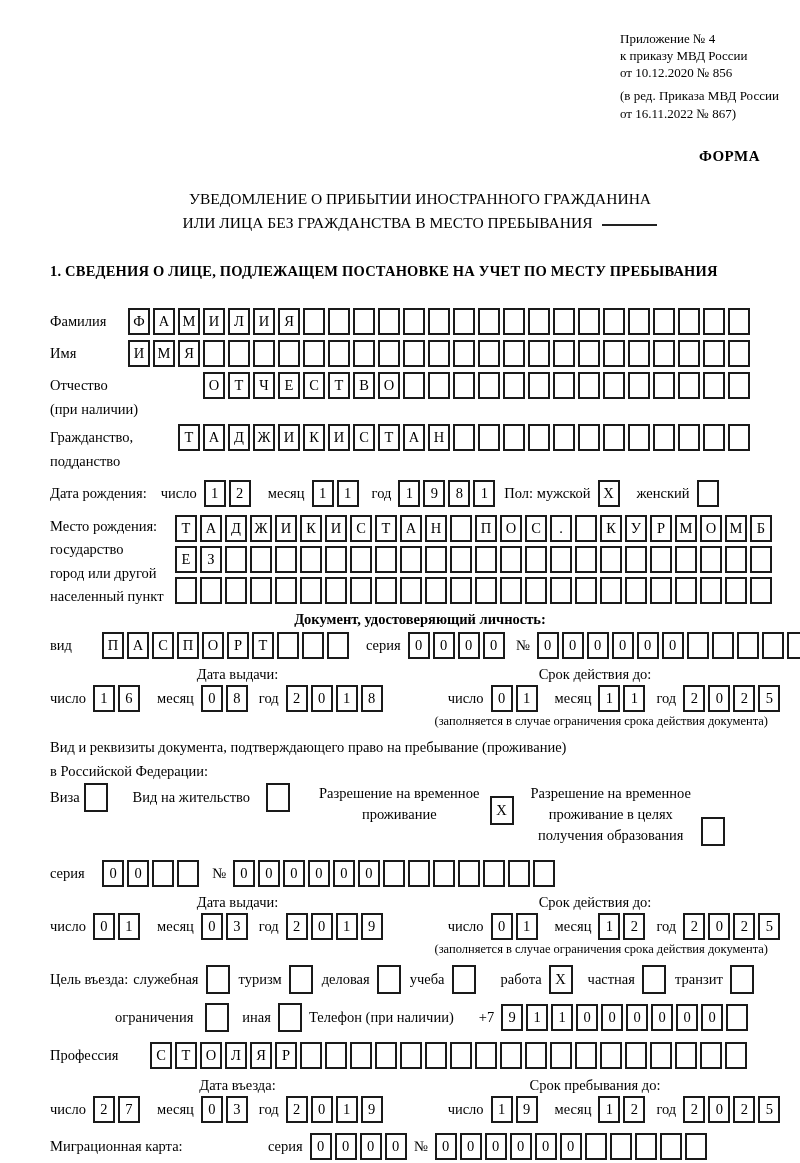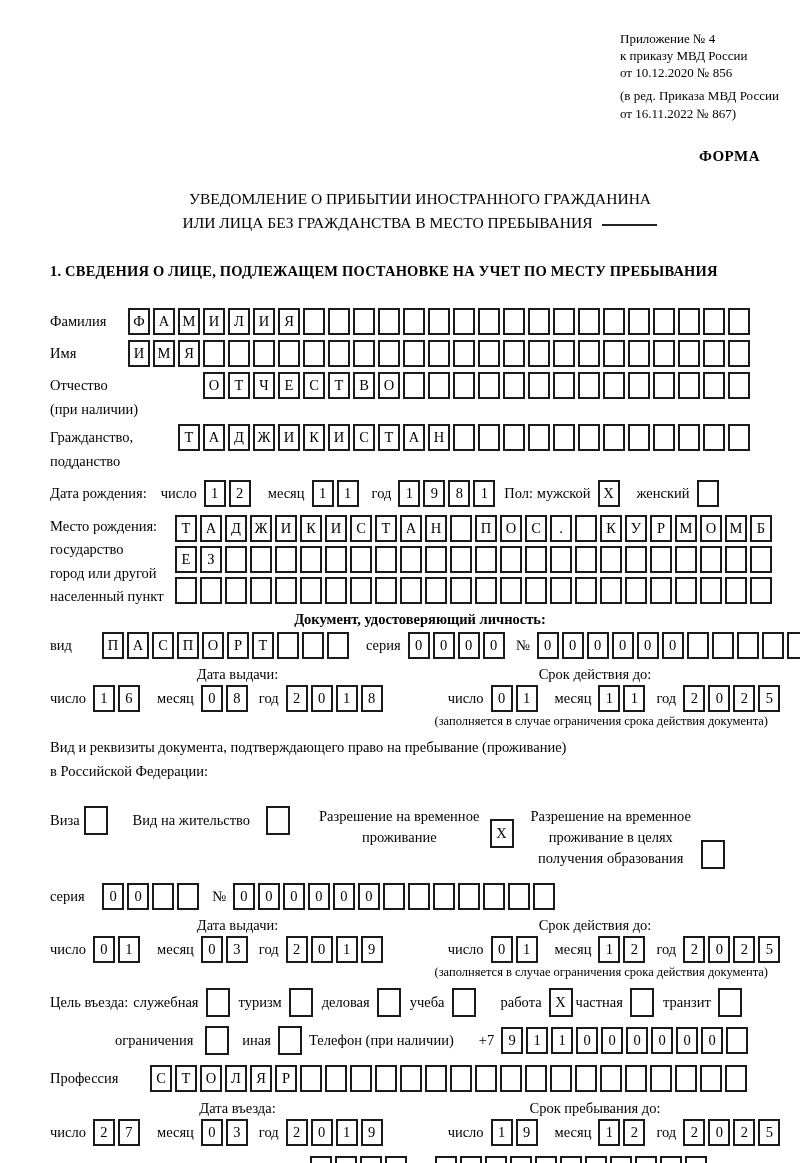--- a/index.html
+++ b/index.html
@@ -376,21 +376,21 @@
         <span class="cell">0</span>
         <span class="cell">2</span>
         <span class="cell">5</span>
       </span>
   </div>
   <div class="note" style="text-align:right;margin:2px 22px 0 0">(заполняется в случае ограничения срока действия документа)</div>
 
   <div style="margin-top:10px">Вид и реквизиты документа, подтверждающего право на пребывание (проживание)</div>
   <div style="margin-top:7px">в Российской Федерации:</div>
 
-  <div class="rowt" style="margin-top:26px">
+  <div class="rowt" style="margin-top:3px">
     <div class="opt">
       <span>Виза</span>
       <span class="boxes cbx" style="margin-left:4px">
           <span class="cell"></span>
         </span>
     </div>
     <div class="opt" style="margin-left:22px">
       <span>Вид на жительство</span>
       <span class="boxes cbx" style="margin-left:16px">
           <span class="cell"></span>
@@ -500,21 +500,21 @@
         <span class="cell"></span>
       </span>
     <span class="sub" style="margin-left:6px">учеба</span>
     <span class="boxes cbx">
         <span class="cell"></span>
       </span>
     <span class="sub" style="margin-left:22px">работа</span>
     <span class="boxes cbx">
         <span class="cell">X</span>
       </span>
-    <span class="sub" style="margin-left:0">частная</span>
+    <span class="sub" style="margin-left:12px">частная</span>
     <span class="boxes cbx">
         <span class="cell"></span>
       </span>
     <span class="sub" style="margin-left:6px">транзит</span>
     <span class="boxes cbx">
         <span class="cell"></span>
       </span>
   </div>
 
   <div class="row" style="margin-top:9px">

